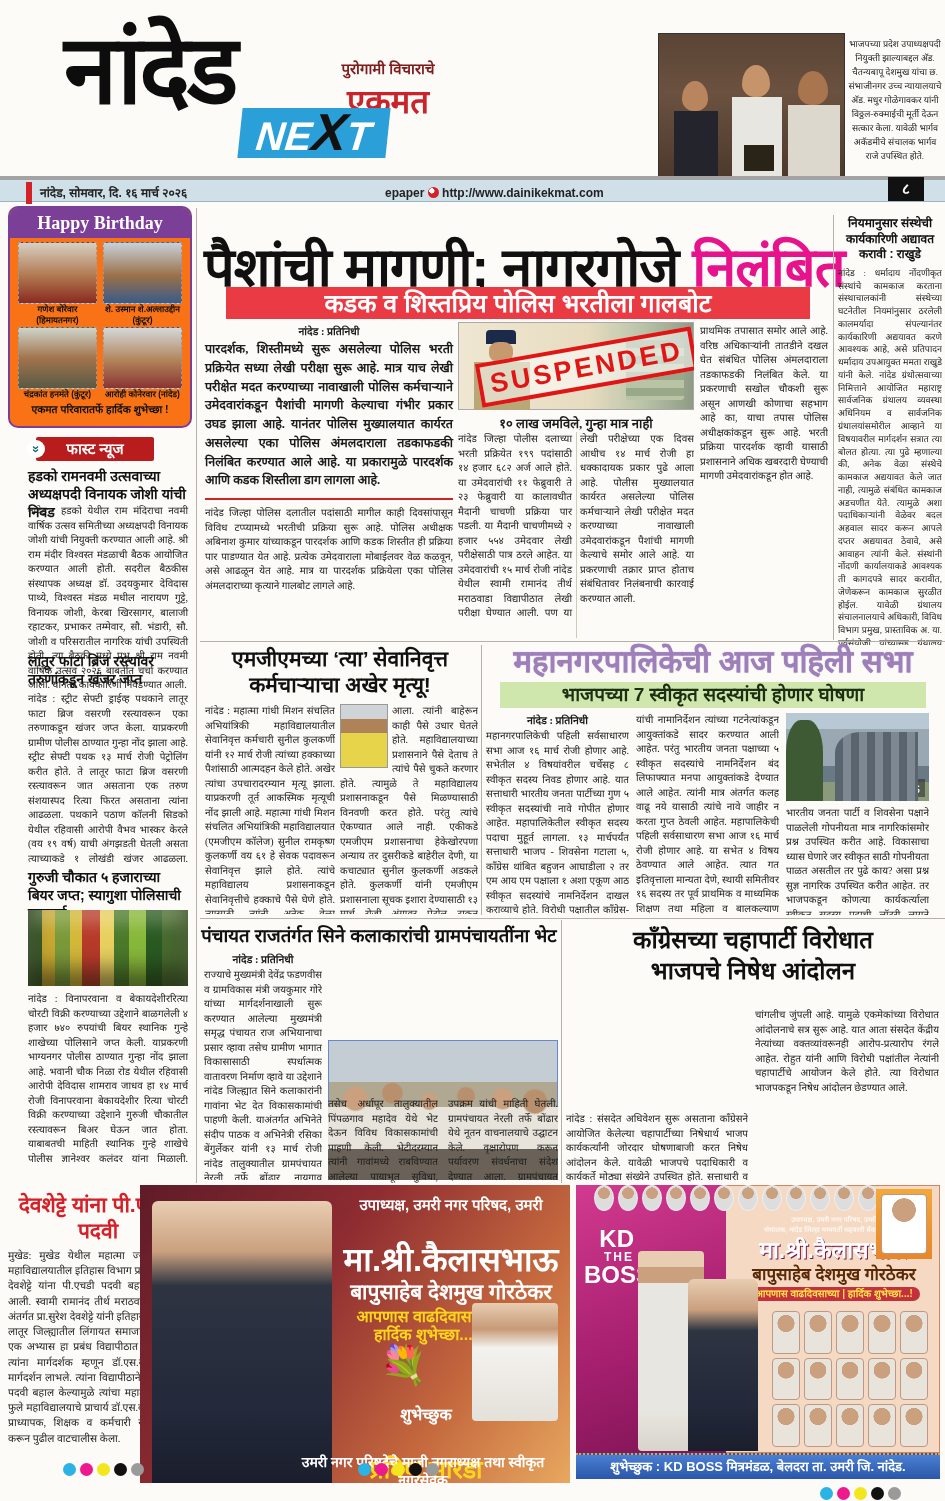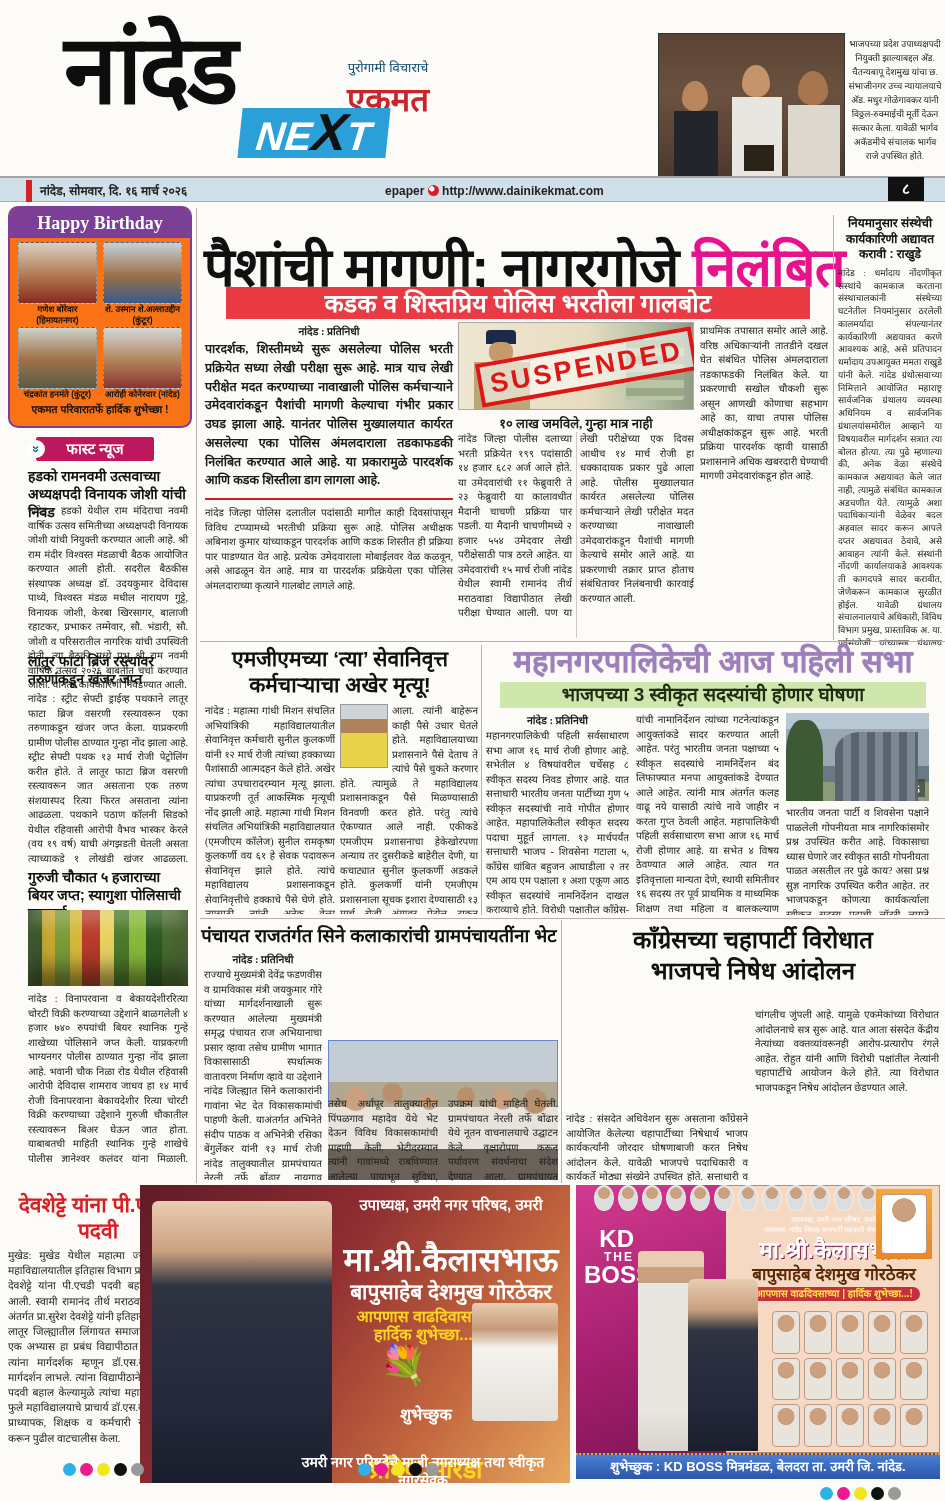--- a/index.html
+++ b/index.html
@@ -16,41 +16,41 @@
   .byline { font-weight:bold; text-align:center; font-size:10.5px; margin-bottom:2px; }
   .rule-v { background:#b5b1a8; width:1px; }
   .rule-h { background:#b5b1a8; height:1px; }
 
   
   .logo-nanded { font-family:"Liberation Sans",sans-serif; font-weight:900; font-size:96px; line-height:1; letter-spacing:-3px; color:#0d0d0d; }
   .next-box { background:#2a9fd8; color:#fff; font-family:"Liberation Sans",sans-serif;
     font-weight:900; font-style:italic; font-size:40px; line-height:48px; text-align:center;
     transform:skewX(-6deg); }
   .next-x { color:#111; font-size:52px; }
-  .brand-tagline { color:#0c4a6e; font-weight:normal; font-size:13px; font-family:"Liberation Sans",sans-serif; }
+  .brand-tagline { color:#7f1d1d; font-weight:bold; font-size:15px; font-family:"Liberation Sans",sans-serif; }
   .brand-ekmat { color:#c9242b; font-weight:900; font-size:33px; font-family:"Liberation Serif",serif; }
-  .datebar { background:#cfe0e9; border-top:2px solid #a3a3a3; border-bottom:1px solid #9ab4c2; }
+  .datebar { background:#cfe0e9; border-top:4px solid #a3a3a3; border-bottom:1px solid #9ab4c2; }
   .datebar .txt { font:bold 12px/24px "Liberation Sans",sans-serif; color:#222; }
   .red-accent { background:#d42027; width:6px; height:22px; }
   .pageno { background:#111; color:#fff; font:bold 15px/24px "Liberation Serif",serif; text-align:center; }
   .globe { display:inline-block; width:11px; height:11px; border-radius:50%; background:radial-gradient(circle at 35% 35%, #fff 25%, #d42027 28%); vertical-align:-1px; }
 
   .photo { background:#c8bfae; }
   .top-photo { background:linear-gradient(180deg,#5a4434 0%,#6b5140 40%,#4a382b 100%); box-shadow:inset 0 0 0 1px #333; }
   .head { position:absolute; border-radius:50% 50% 45% 45%/60% 60% 40% 40%; }
 
   
   .bday { border:2px solid #7b3f97; border-radius:10px; background:#f97316; overflow:hidden; }
   .bday-head { background:#7b3f97; color:#fff; font:bold 18px/30px "Liberation Serif",serif; text-align:center; }
   .bday-photo { border:1px dashed #999; }
   .bday-name { font:bold 8.5px/1.25 "Liberation Sans",sans-serif; text-align:center; color:#111; }
   .bday-foot { font:bold 10.5px/1.2 "Liberation Sans",sans-serif; text-align:center; color:#111; }
 
   
-  .fn-bar { background:#be185d; color:#fff; font:bold 15px/24px "Liberation Sans",sans-serif; text-align:center; border-radius:2px; }
+  .fn-bar { background:#b91c1c; color:#fff; font:bold 15px/24px "Liberation Sans",sans-serif; text-align:center; border-radius:2px; }
   .fn-ico { position:absolute; left:-9px; top:3px; width:18px; height:18px; border-radius:50%;
     background:#fff; color:#0a6b75; font:bold 13px/18px "Liberation Sans",sans-serif; text-align:center; }
   .fn-ico span { display:inline-block; transform:rotate(90deg); }
   .fn-head { font-family:"Liberation Sans",sans-serif; font-weight:900; font-size:14px; line-height:1.3; color:#111; }
 
   
   .main-hl { font-size:54px; line-height:1.1; letter-spacing:-1px; white-space:nowrap; }
   .main-hl .accent { color:#e6138c; }
   .sub-band { background:#ea3a44; color:#fff; font:900 25px/32px "Liberation Sans",sans-serif; text-align:center; }
 
@@ -219,21 +219,21 @@
   <div class="abs hl" style="left:202px; top:646px; width:276px; font-size:21px; line-height:1.25; text-align:center;">एमजीएमच्या ‘त्या’ सेवानिवृत्त कर्मचाऱ्याचा अखेर मृत्यू!</div>
   <div class="abs bt" style="left:205px; top:704px; width:130px; height:210px; overflow:hidden;">नांदेड : महात्मा गांधी मिशन संचलित अभियांत्रिकी महाविद्यालयातील सेवानिवृत्त कर्मचारी सुनील कुलकर्णी यांनी १२ मार्च रोजी त्यांच्या हक्काच्या पैशांसाठी आत्मदहन केले होते. अखेर त्यांचा उपचारादरम्यान मृत्यू झाला. याप्रकरणी तूर्त आकस्मिक मृत्यूची नोंद झाली आहे. महात्मा गांधी मिशन संचलित अभियांत्रिकी महाविद्यालयात (एमजीएम कॉलेज) सुनील रामकृष्ण कुलकर्णी वय ६१ हे सेवक पदावरून सेवानिवृत्त झाले होते. त्यांचे महाविद्यालय प्रशासनाकडून सेवानिवृत्तीचे हक्काचे पैसे घेणे होते. त्यासाठी त्यांनी अनेक वेळा महाविद्यालयात खेटे घातले, विनवणी केली परंतु त्यांच्या हाती निराशा पडली. सतत पाठपुरावा करूनही प्रामाणिकपणे सेवा करणाऱ्या कर्मचाऱ्याला मानसिक त्रास देण्यात</div>
   <div class="abs" style="left:340px; top:704px; width:138px; height:210px; overflow:hidden;">
     <div class="photo" style="float:left; width:48px; height:64px; margin:0 4px 2px 0; background:linear-gradient(180deg,#cfd4d8 0 22%,#b08258 22% 45%,#e8d44a 45% 100%); border:1px solid #999;"></div>
     <div class="bt">आला. त्यांनी बाहेरून काही पैसे उधार घेतले होते. महाविद्यालयाच्या प्रशासनाने पैसे देताच ते त्यांचे पैसे चुकते करणार होते. त्यामुळे ते महाविद्यालय प्रशासनाकडून पैसे मिळण्यासाठी विनवणी करत होते. परंतु त्यांचे ऐकण्यात आले नाही. एकीकडे एमजीएम प्रशासनाचा हेकेखोरपणा अन्याय तर दुसरीकडे बाहेरील देणी, या कचाट्यात सुनील कुलकर्णी अडकले होते. कुलकर्णी यांनी एमजीएम प्रशासनाला सूचक इशारा देण्यासाठी १३ मार्च रोजी अंगावर पेट्रोल टाकून एमजीएम कॉलेजच्या प्रांगणात आत्मदहनासाठी पेटवून घेतले. गंभीर अवस्थेत उपचारासाठी आधार हॉस्पिटल येथे दाखल करण्यात आले. मात्र उपचारादरम्यान अखेर त्यांचा मृत्यू झाला.</div>
   </div>
 
   <div class="abs rule-v" style="left:481px; top:645px; height:270px;"></div>
 
   <div class="abs hl sec-head-purple" style="left:488px; top:645px; width:450px;">महानगरपालिकेची आज पहिली सभा</div>
-  <div class="abs band-green" style="left:500px; top:682px; width:426px; height:26px;">भाजपच्या 3 स्वीकृत सदस्यांची होणार घोषणा</div>
+  <div class="abs band-green" style="left:500px; top:682px; width:426px; height:26px;">भाजपच्या 7 स्वीकृत सदस्यांची होणार घोषणा</div>
   <div class="abs" style="left:486px; top:713px; width:143px;">
     <div class="byline">नांदेड : प्रतिनिधी</div>
     <div class="bt" style="height:186px; overflow:hidden;">महानगरपालिकेची पहिली सर्वसाधारण सभा आज १६ मार्च रोजी होणार आहे. सभेतील ४ विषयांवरील चर्चेसह ८ स्वीकृत सदस्य निवड होणार आहे. यात सत्ताधारी भारतीय जनता पार्टीच्या गुण ५ स्वीकृत सदस्यांची नावे गोपीत होणार आहेत. महापालिकेतील स्वीकृत सदस्य पदाचा मुहूर्त लागला. १३ मार्चपर्यंत सत्ताधारी भाजप - शिवसेना गटाला ५, काँग्रेस थांबित बहुजन आघाडीला २ तर एम आय एम पक्षाला १ अशा एकूण आठ स्वीकृत सदस्यांचे नामनिर्देशन दाखल कराव्याचे होते. विरोधी पक्षातील काँग्रेस-थांबित बहुजन आघाडी यांनी सुन्ना अव्वास, अ‍ॅड. शेख विलाल तर एमआयएम पक्षाकडून अ‍ॅड. मोहम्मद नासेर</div>
   </div>
   <div class="abs bt" style="left:636px; top:713px; width:143px; height:202px; overflow:hidden;">यांची नामानिर्देशन त्यांच्या गटनेत्यांकडून आयुक्तांकडे सादर करण्यात आली आहेत. परंतु भारतीय जनता पक्षाच्या ५ स्वीकृत सदस्यांचे नामनिर्देशन बंद लिफाफ्यात मनपा आयुक्तांकडे देण्यात आले आहेत. त्यांनी मात्र अंतर्गत कलह वाढू नये यासाठी त्यांचे नावे जाहीर न करता गुप्त ठेवली आहेत. महापालिकेची पहिली सर्वसाधारण सभा आज १६ मार्च रोजी होणार आहे. या सभेत ४ विषय ठेवण्यात आले आहेत. त्यात गत इतिवृत्ताला मान्यता देणे, स्थायी समितीवर १६ सदस्य तर पूर्व प्राथमिक व माध्यमिक शिक्षण तथा महिला व बालकल्याण समिती वर ११ सदस्यांची निवड तसेच भारतरत्न अटल बिहारी वाजपेयी यांचा नांदेड पुतळा उभारण्याचा प्रस्ताव देखील या सभेत सादर होणार आहे. स्वीकृत सदस्य पदाच्या नामनिर्देशनासाठी सत्ताधारी</div>
   <div class="abs bld-photo" style="left:786px; top:713px; width:143px; height:88px;">
     <div class="seephotos">See photos</div>
   </div>
   <div class="abs bt" style="left:786px; top:806px; width:143px; height:109px; overflow:hidden;">भारतीय जनता पार्टी व शिवसेना पक्षाने पाळलेली गोपनीयता मात्र नागरिकांसमोर प्रश्न उपस्थित करीत आहे. विकासाचा ध्यास घेणारे जर स्वीकृत साठी गोपनीयता पाळत असतील तर पुढे काय? असा प्रश्न सुज्ञ नागरिक उपस्थित करीत आहेत. तर भाजपकडून कोणत्या कार्यकर्त्याला स्वीकृत सदस्य पदाची लॉटरी लागते याकडे सर्वांचे लक्ष लागले आहे.</div>
 

